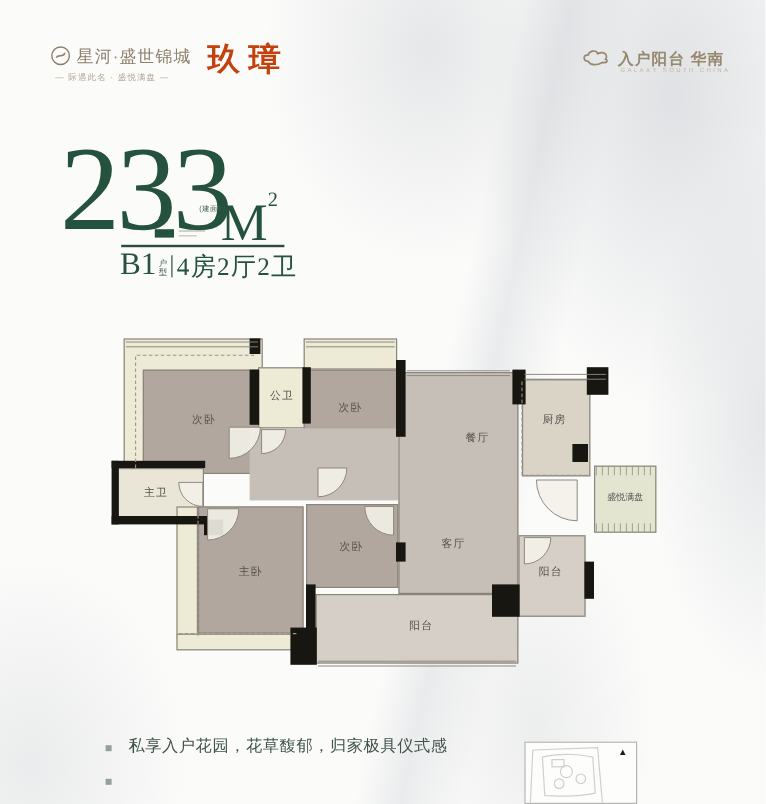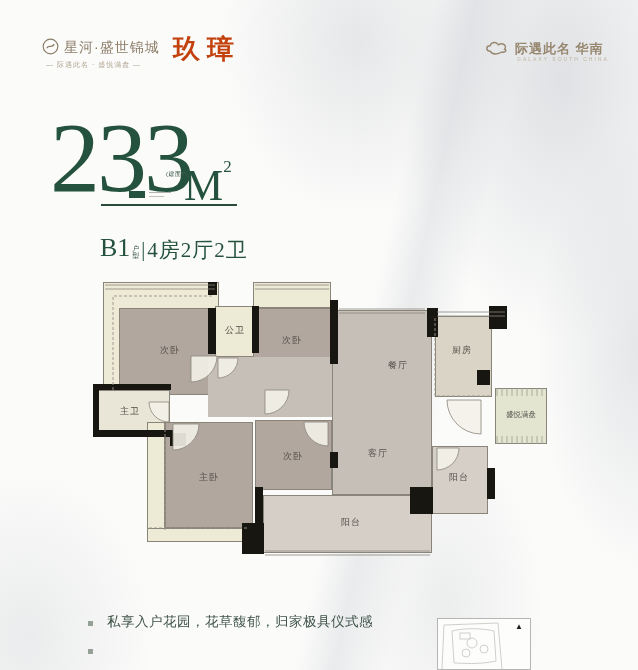--- a/index.html
+++ b/index.html
@@ -29,21 +29,21 @@
   .dev-sub{position:absolute;left:34px;top:20px;font-size:5px;letter-spacing:2px;color:#c0b4a0;white-space:nowrap;}
   .area-num{left:50px;top:108px;font-family:"Liberation Serif",serif;font-size:100px;line-height:1;letter-spacing:-3px;color:#24523e;}
   .area-note{left:166px;top:170px;font-size:6px;color:#3c5a49;letter-spacing:.5px;}
   .area-unit{left:184px;top:158px;font-family:Liberation Serif, serif;font-size:44px;line-height:1;color:#24523e;}
   .area-unit sup{font-size:17px;vertical-align:28px;}
   .green-sq{left:129px;top:191px;width:16px;height:7px;background:#24523e;}
   .hairline1{left:149px;top:192px;width:22px;height:1px;background:#b6b3ad;}
   .hairline2{left:149px;top:196px;width:15px;height:1px;background:#c4c1bb;}
   .title-rule{left:101px;top:204px;width:136px;height:2px;background:#2b4a3a;}
   .model-line{left:100px;top:207px;display:flex;align-items:flex-end;color:#24523e;}
-  .model{font-family:"Liberation Serif",serif;font-size:26px;line-height:1;margin-top:28px;}
+  .model{font-family:"Liberation Serif",serif;font-size:26px;line-height:1;}
   .model-tag{display:flex;flex-direction:column;font-size:7px;line-height:7px;margin:0 2px 2px 2px;color:#3c5a49;}
   .model-div{font-family:"Liberation Serif",serif;font-size:20px;line-height:1.1;margin:0 2px 1px 0;font-weight:lighter;}
   .layout-txt{font-family:"Liberation Serif",serif;font-size:21px;line-height:1.05;letter-spacing:1px;font-weight:normal;}
 
   
   .plan{left:85px;top:270px;width:478px;height:315px;}
   .room{position:absolute;border:1px solid #8a857b;box-sizing:border-box;}
   .cream{background:#edead6;}
   .taupe{background:#b1a79f;}
   .grey{background:#c6bfb8;}
@@ -79,21 +79,21 @@
     </svg>
     <div class="brand-cn">星河·盛世锦城</div>
     <div class="brand-product">玖璋</div>
     <div class="brand-tagline">— 际遇此名 · 盛悦满盘 —</div>
   </div>
 
   <div class="abs logo-right">
     <svg class="cloud" viewBox="0 0 30 20">
       <path d="M8,14 C3,14 3,8 8,8 C9,4 15,3 17,7 C22,4 27,8 24,12 C27,13 25,16 21,15 C16,18 10,18 8,14 Z" fill="none" stroke="#97876f" stroke-width="1.6"></path>
     </svg>
-    <div class="dev-name">际遇此名 华南</div>
+    <div class="dev-name">入户阳台 华南</div>
     <div class="dev-sub">GALAXY SOUTH CHINA</div>
   </div>
 
   <div class="abs area-num">233</div>
   <div class="abs area-note">(建面约)</div>
   <div class="abs area-unit"><span>M</span><sup>2</sup></div>
   <div class="abs green-sq"></div>
   <div class="abs hairline1"></div>
   <div class="abs hairline2"></div>
   <div class="abs title-rule"></div>

